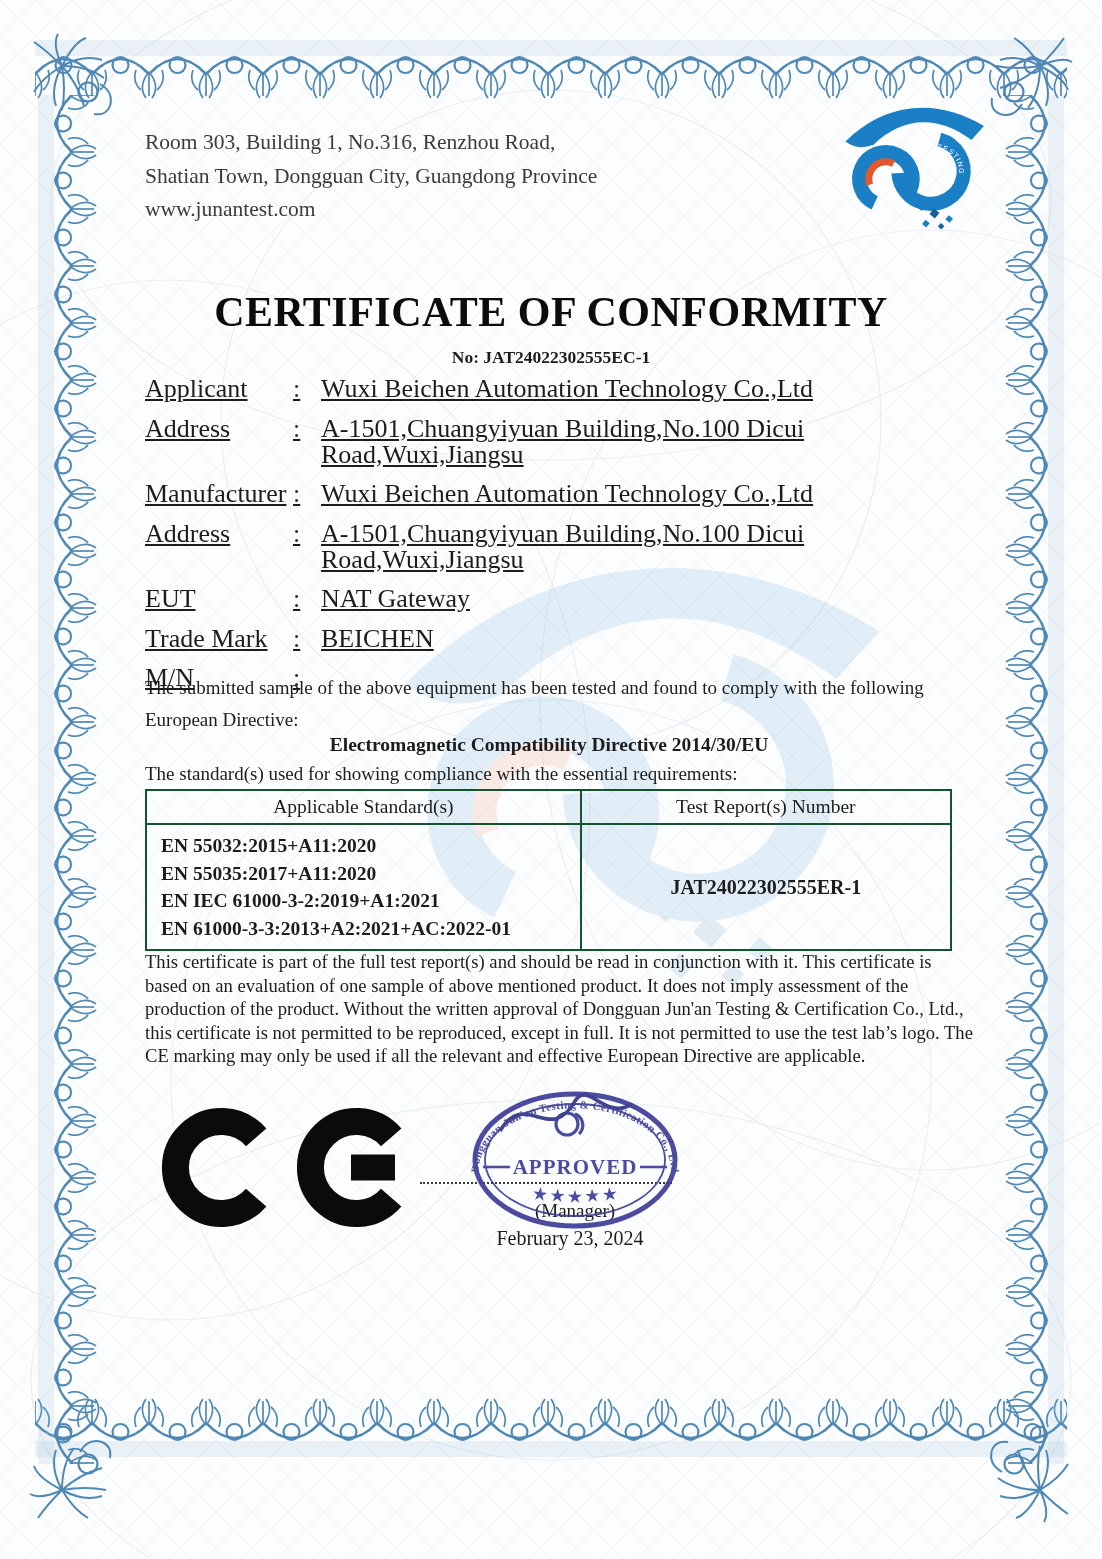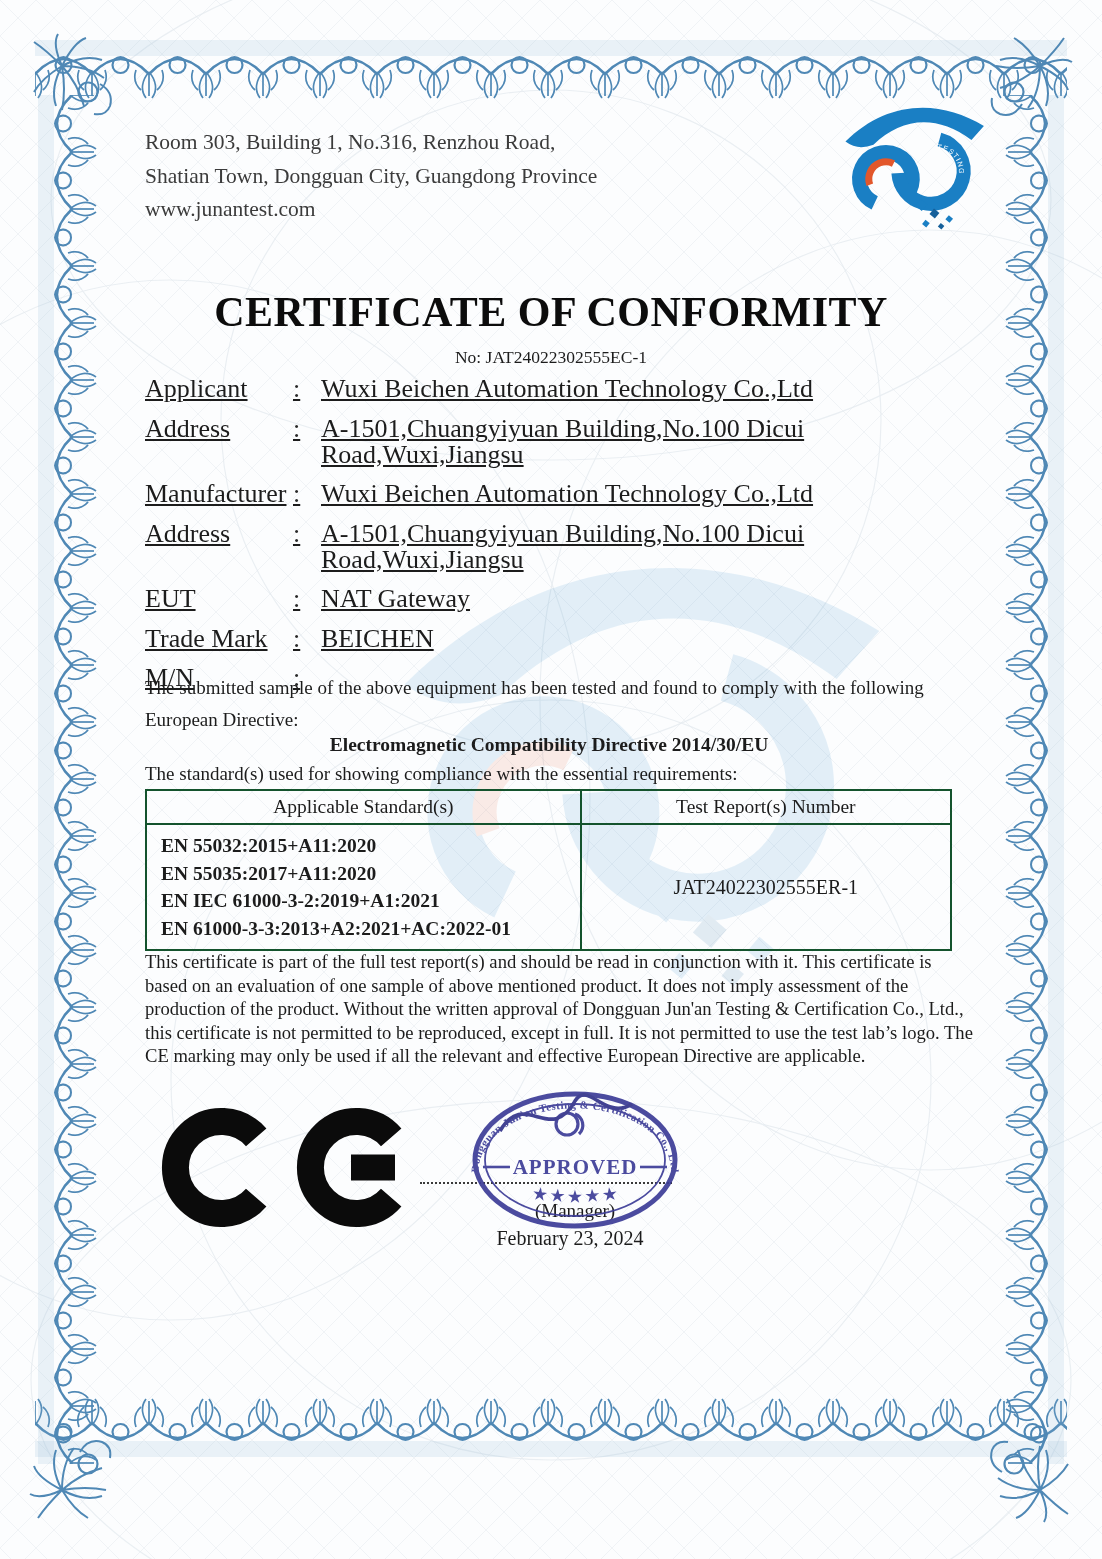--- a/index.html
+++ b/index.html
@@ -19,35 +19,35 @@
   .corner.tl{left:22px;top:26px;}
   .corner.tr{left:962px;top:26px;transform:rotate(90deg);}
   .corner.br{left:962px;top:1412px;transform:rotate(180deg);}
   .corner.bl{left:22px;top:1412px;transform:rotate(270deg);}
   
   .content{position:absolute;z-index:2;}
   .hdr{left:145px;top:126px;font-size:21.5px;line-height:33.5px;color:#3b3b3b;}
   .logo{left:838px;top:98px;width:158px;height:140px;}
   .title{left:0;right:0;top:288px;text-align:center;font-size:42px;font-weight:bold;
          letter-spacing:.5px;color:#0c0c0c;}
-  .certno{left:0;right:0;top:347px;text-align:center;font-size:17.5px;font-weight:normal;}
+  .certno{left:0;right:0;top:347px;text-align:center;font-size:17.5px;font-weight:bold;}
   .fields{left:145px;top:376px;width:810px;}
   .frow{display:flex;font-size:26px;line-height:26px;margin-bottom:13.5px;text-decoration:underline;}
   .flabel{width:148px;flex:none;}
   .fsep{width:28px;flex:none;color:#2a2a2a;}
   .fval{flex:1;}
   .intro{left:145px;top:672px;width:800px;font-size:19px;line-height:31.5px;}
   .directive{left:145px;top:734px;width:808px;text-align:center;font-size:19.5px;font-weight:bold;}
   .stdintro{left:145px;top:763px;width:810px;font-size:19px;}
   table.std{position:absolute;left:145px;top:789px;width:807px;border-collapse:collapse;z-index:2;
             font-size:19.5px;}
   table.std th,table.std td{border:2px solid #14532d;}
   table.std th{font-weight:normal;padding:5px 4px;text-align:center;font-size:19.5px;}
   table.std td.stds{padding:7px 10px 7px 14px;font-weight:bold;line-height:27.5px;width:54%;}
-  table.std td.rep{text-align:center;font-weight:normal;font-size:20px;}
+  table.std td.rep{text-align:center;font-weight:bold;font-size:20px;}
   .disc{left:145px;top:950px;width:828px;font-size:18.6px;line-height:23.5px;}
   .ce{left:158px;top:1092px;}
   .stamp{left:455px;top:1074px;width:240px;height:172px;z-index:4;}
   .dotline{left:420px;top:1182px;width:252px;border-top:2px dotted #3a3a3a;z-index:3;}
   .manager{left:452px;top:1200px;width:246px;text-align:center;font-size:19px;z-index:3;}
   .dateline{left:440px;top:1227px;width:260px;text-align:center;font-size:20px;z-index:3;}
 </style>
 </head>
 <body>
 

